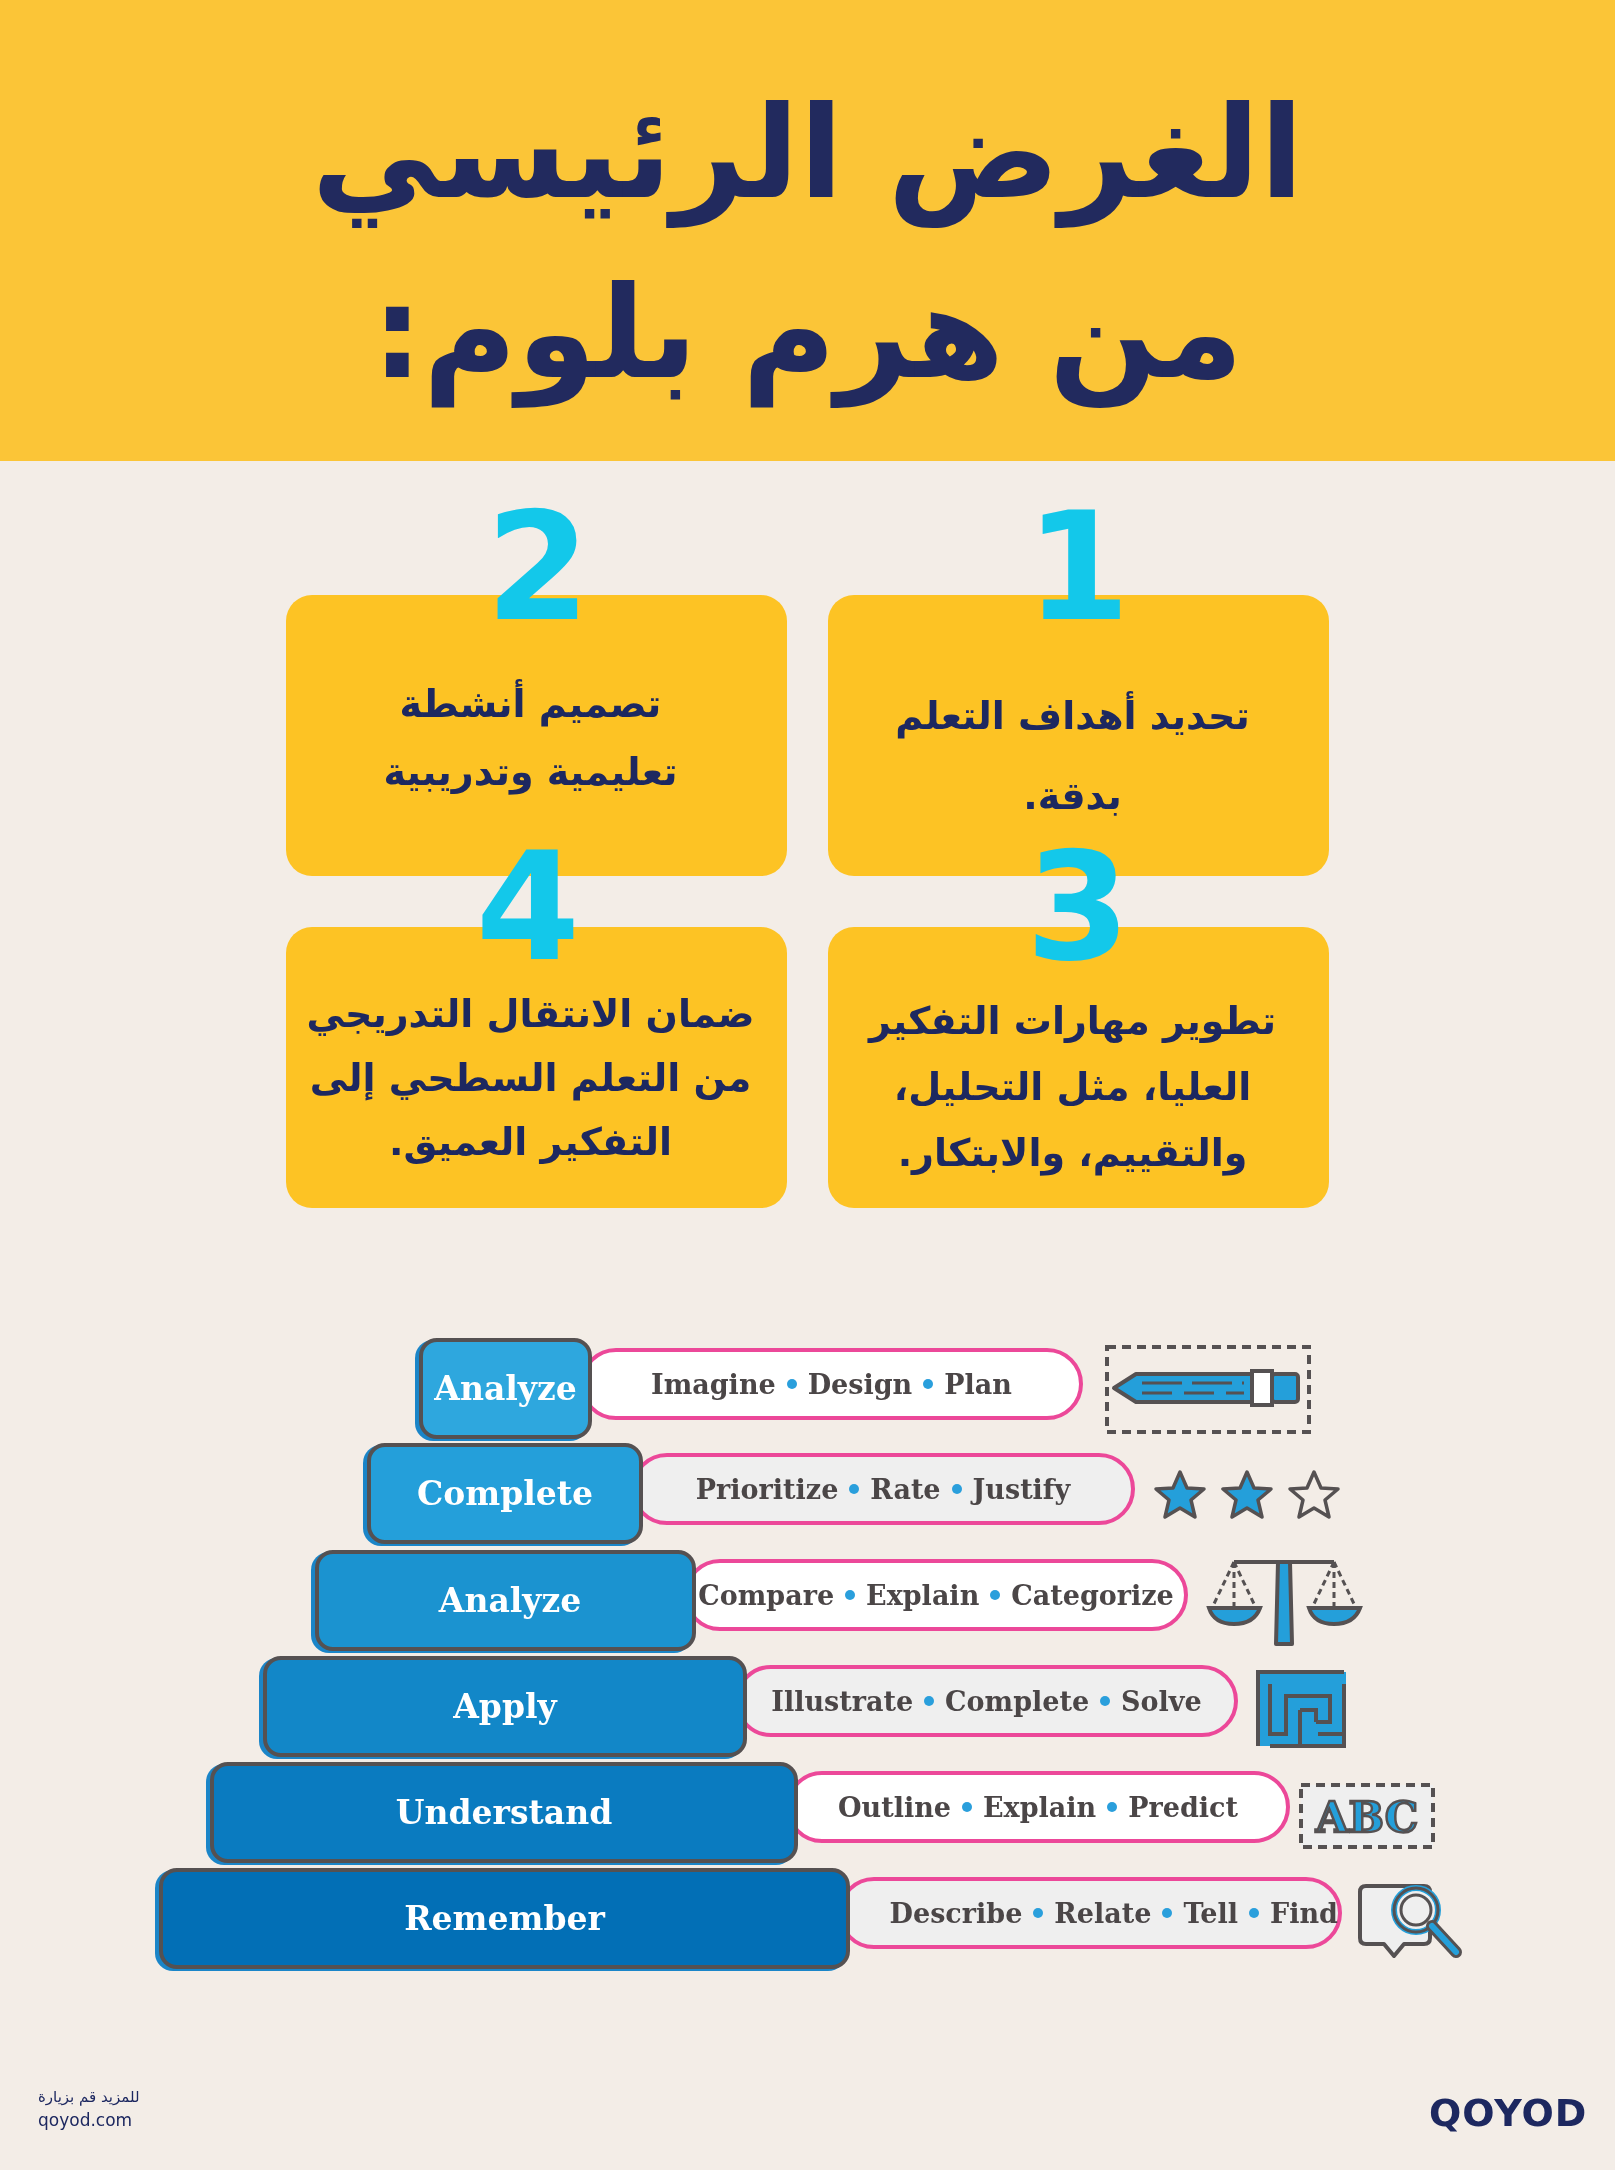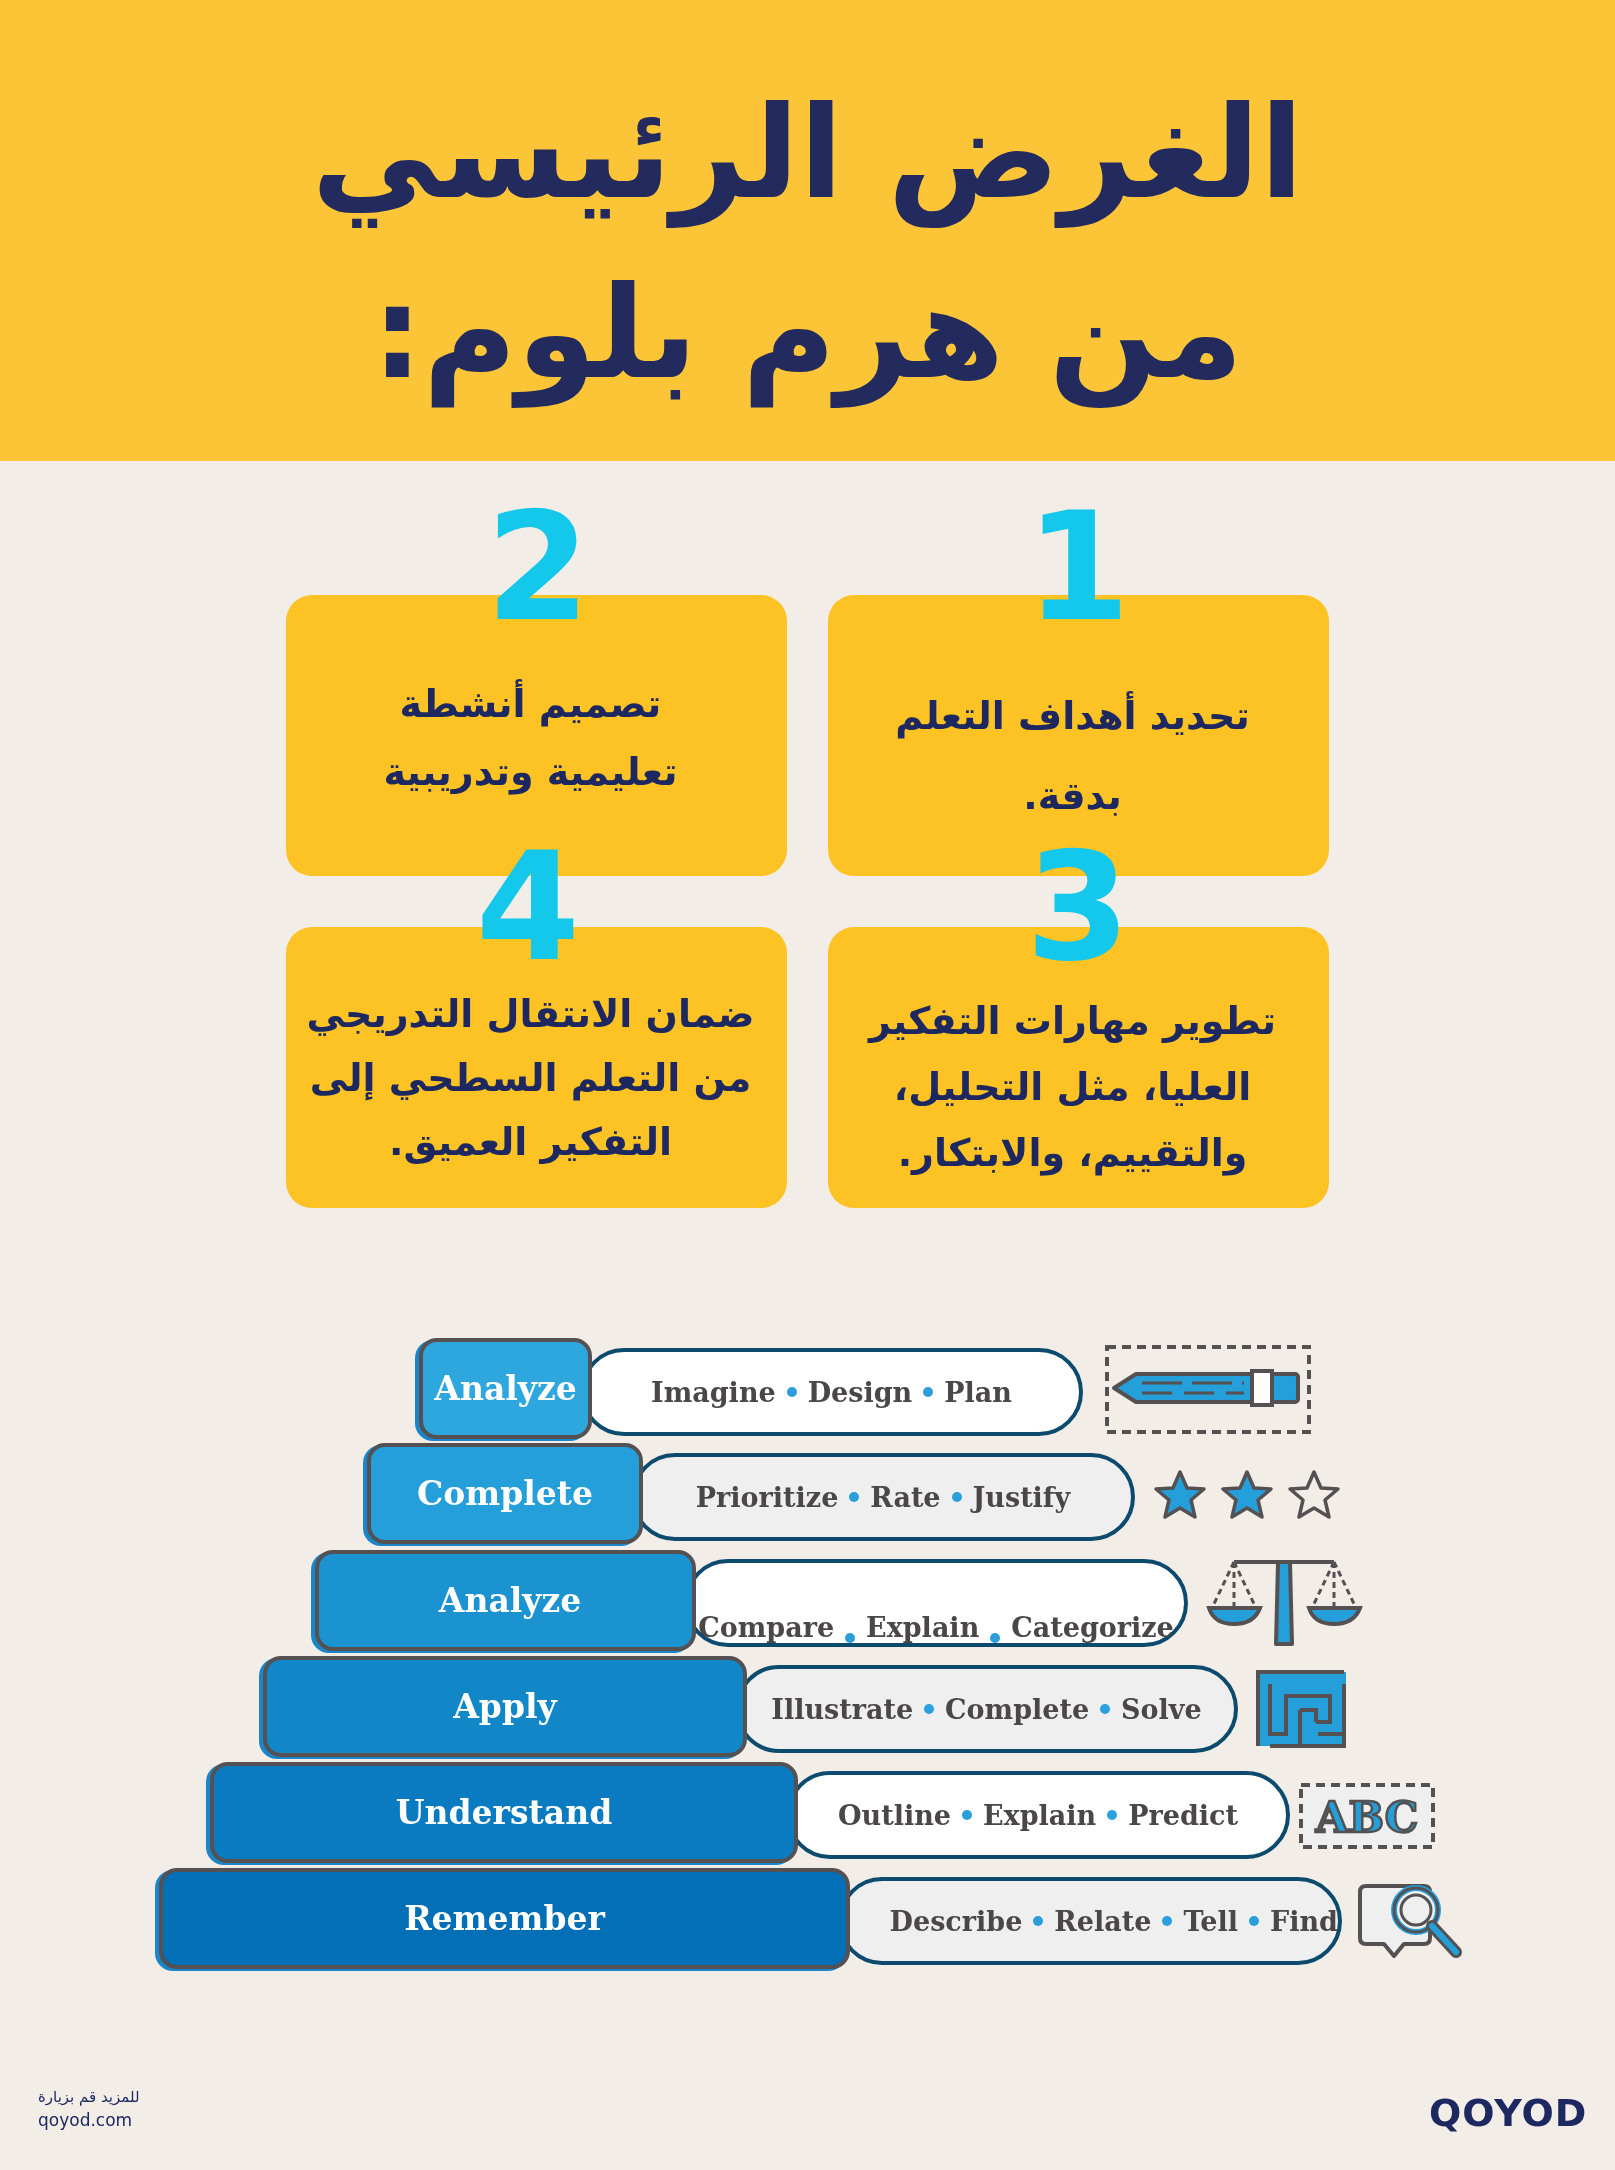--- a/index.html
+++ b/index.html
@@ -7,21 +7,21 @@
   .header { position:absolute; left:0; top:0; width:1615px; height:461px; background:#fbc537; }
   .title { position:absolute; left:0; width:1615px; text-align:center; color:#222a5e; font-weight:bold; font-size:128px; line-height:150px; direction:rtl; font-family:"DejaVu Sans", sans-serif; }
   .title.l1 { top:78px; }
   .title.l2 { top:258px; }
 
   .card { position:absolute; width:501px; height:281px; background:#fdc324; border-radius:26px; }
   .card-text { position:absolute; left:8px; right:20px; text-align:center; direction:rtl; color:#1d2860; font-weight:bold; font-size:38px; line-height:58px; }
   .num { position:absolute; color:#13c8ea; font-weight:bold; font-family:"DejaVu Sans", sans-serif; font-size:150px; line-height:150px; text-align:center; width:160px; z-index:3; }
 
   .layer { position:absolute; height:101px; border:4px solid #555152; border-radius:18px; box-sizing:border-box; box-shadow:-4px 2px 0 #1a85c8; display:flex; align-items:center; justify-content:center; color:#fff; font-family:"DejaVu Serif", serif; font-weight:bold; font-size:33px; z-index:2; }
-  .pill { position:absolute; height:88px; border:4px solid #0c4a6e; border-radius:44px; box-sizing:border-box; display:flex; align-items:center; justify-content:center; color:#4b4647; font-family:"DejaVu Serif", serif; font-weight:bold; font-size:27px; z-index:1; }
+  .pill { position:absolute; height:72px; border:4px solid #ec4899; border-radius:44px; box-sizing:border-box; display:flex; align-items:center; justify-content:center; color:#4b4647; font-family:"DejaVu Serif", serif; font-weight:bold; font-size:27px; z-index:1; }
   .pill .dot { display:inline-block; width:10px; height:10px; border-radius:50%; background:#2a9fdc; margin:0 11px; vertical-align:middle; }
   .icon { position:absolute; }
   .footer-ar { position:absolute; left:38px; top:2088px; color:#1d2860; font-size:15px; direction:rtl; }
   .footer-url { position:absolute; left:38px; top:2110px; color:#1d2860; font-size:17px; }
   .logo { position:absolute; left:1429px; top:2091px; color:#1d2860; font-weight:bold; font-size:38px; letter-spacing:1px; font-family:"DejaVu Sans", sans-serif; }
 </style>
 </head>
 <body>
 
 <div class="header">
@@ -77,21 +77,21 @@
     <span class="dot"></span>
     <span>Plan</span>
 </div>
 <div class="pill" style="left:631px;top:1453px;width:504px;background:#efefef;">
   <span>Prioritize</span>
     <span class="dot"></span>
     <span>Rate</span>
     <span class="dot"></span>
     <span>Justify</span>
 </div>
-<div class="pill" style="left:684px;top:1559px;width:504px;background:#ffffff;align-items:flex-end;">
+<div class="pill" style="left:684px;top:1559px;width:504px;background:#ffffff;">
   <span>Compare</span>
     <span class="dot"></span>
     <span>Explain</span>
     <span class="dot"></span>
     <span>Categorize</span>
 </div>
 <div class="pill" style="left:735px;top:1665px;width:503px;background:#efefef;">
   <span>Illustrate</span>
     <span class="dot"></span>
     <span>Complete</span>

